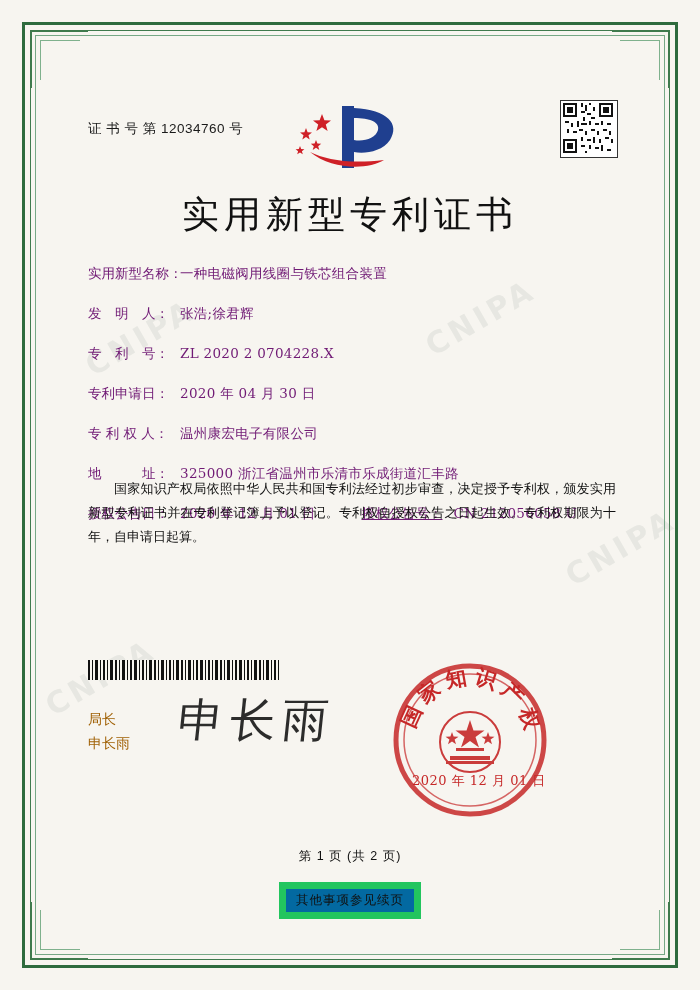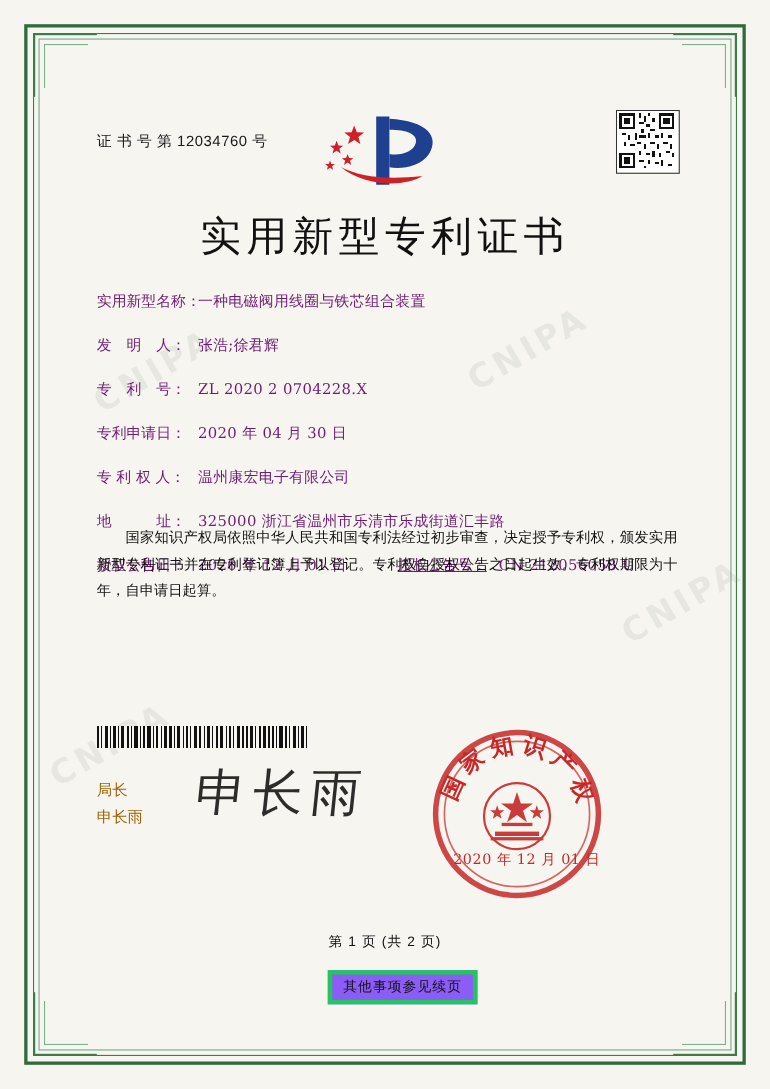--- a/index.html
+++ b/index.html
@@ -252,26 +252,25 @@
     letter-spacing: 1px;
   }
 
   .footer-note {
     position: absolute;
     left: 50%;
     transform: translateX(-50%);
     top: 822px;
     font-size: 12.5px;
     color: #111;
-    background: #8b5cf6;
-    border: 4px solid #22c55e;
+    background: #0369a1;
+    border: 7px solid #22c55e;
     padding: 3px 10px;
     font-family: "DejaVu Serif", "Liberation Serif", serif;
     letter-spacing: 1px;
-    margin-left: 16px;
   }
 </style>
 </head>
 <body>
 
 <div class="page">
 
   <div class="frame-outer"></div>
   <div class="frame-inner"></div>
   <div class="frame-hair"></div>

